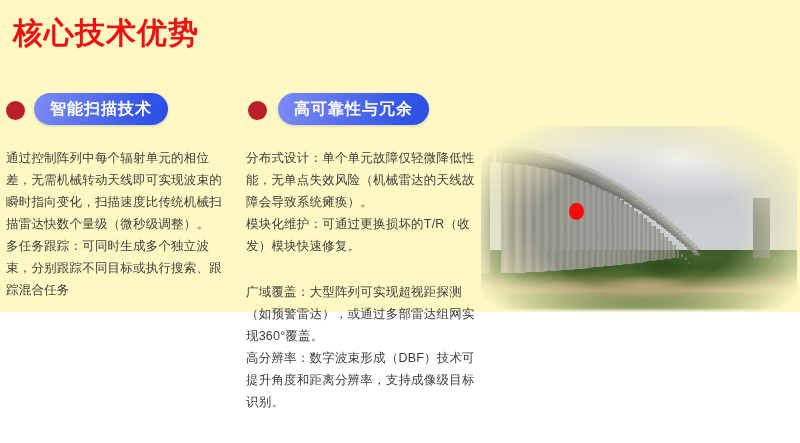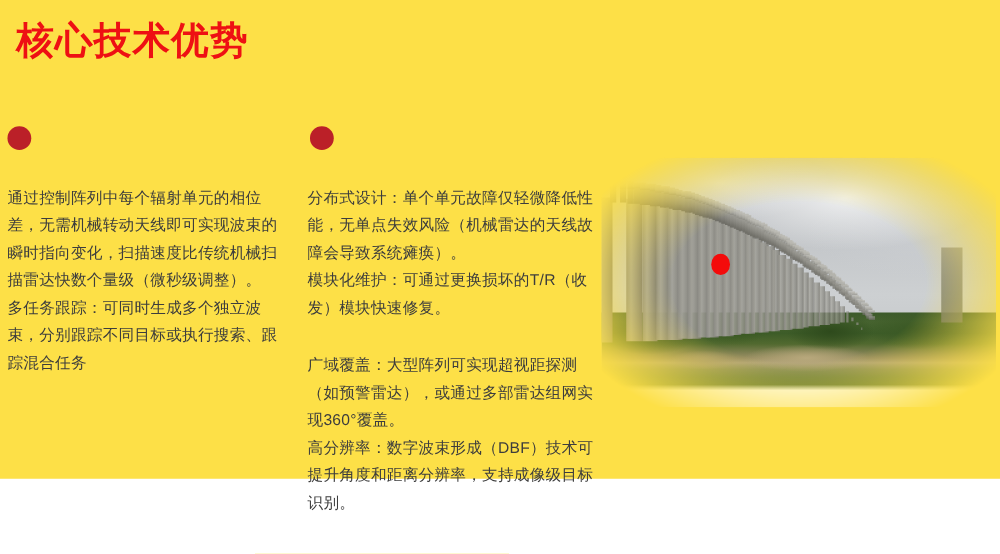--- a/index.html
+++ b/index.html
@@ -12,22 +12,22 @@
 
   body {
     background: #ffffff;
     font-family: "Liberation Sans", "DejaVu Sans", sans-serif;
     position: relative;
   }
 
   .slide {
     position: relative;
     width: 800px;
-    height: 383px;
-    background: #fde047;
+    height: 312px;
+    background: #fef9c3;
   }
 
   
   .page-title {
     position: absolute;
     left: 13px;
     top: 14px;
     font-size: 30px;
     font-weight: bold;
     color: #ee1013;
@@ -203,28 +203,34 @@
 </head>
 <body>
 
 <div class="slide">
 
   <div class="page-title">核心技术优势</div>
 
   <div class="feature col-left" id="feature-scan">
     <div class="feature-head">
       <span class="bullet-dot"></span>
+      <span class="pill">
+        <span class="pill-label">智能扫描技术</span>
+      </span>
     </div>
     <div class="feature-body">通过控制阵列中每个辐射单元的相位差，无需机械转动天线即可实现波束的瞬时指向变化，扫描速度比传统机械扫描雷达快数个量级（微秒级调整）。
 多任务跟踪：可同时生成多个独立波束，分别跟踪不同目标或执行搜索、跟踪混合任务</div>
   </div>
 
   <div class="feature col-right" id="feature-reliab">
     <div class="feature-head">
       <span class="bullet-dot"></span>
+      <span class="pill">
+        <span class="pill-label">高可靠性与冗余</span>
+      </span>
     </div>
     <div class="feature-body">分布式设计：单个单元故障仅轻微降低性能，无单点失效风险（机械雷达的天线故障会导致系统瘫痪）。
 模块化维护：可通过更换损坏的T/R（收发）模块快速修复。</div>
   </div>
 
   <div class="feature col-left" id="feature-resource">
   </div>
 
   <div class="feature col-right" id="feature-coverage">
     <div class="feature-body">广域覆盖：大型阵列可实现超视距探测（如预警雷达），或通过多部雷达组网实现360°覆盖。

